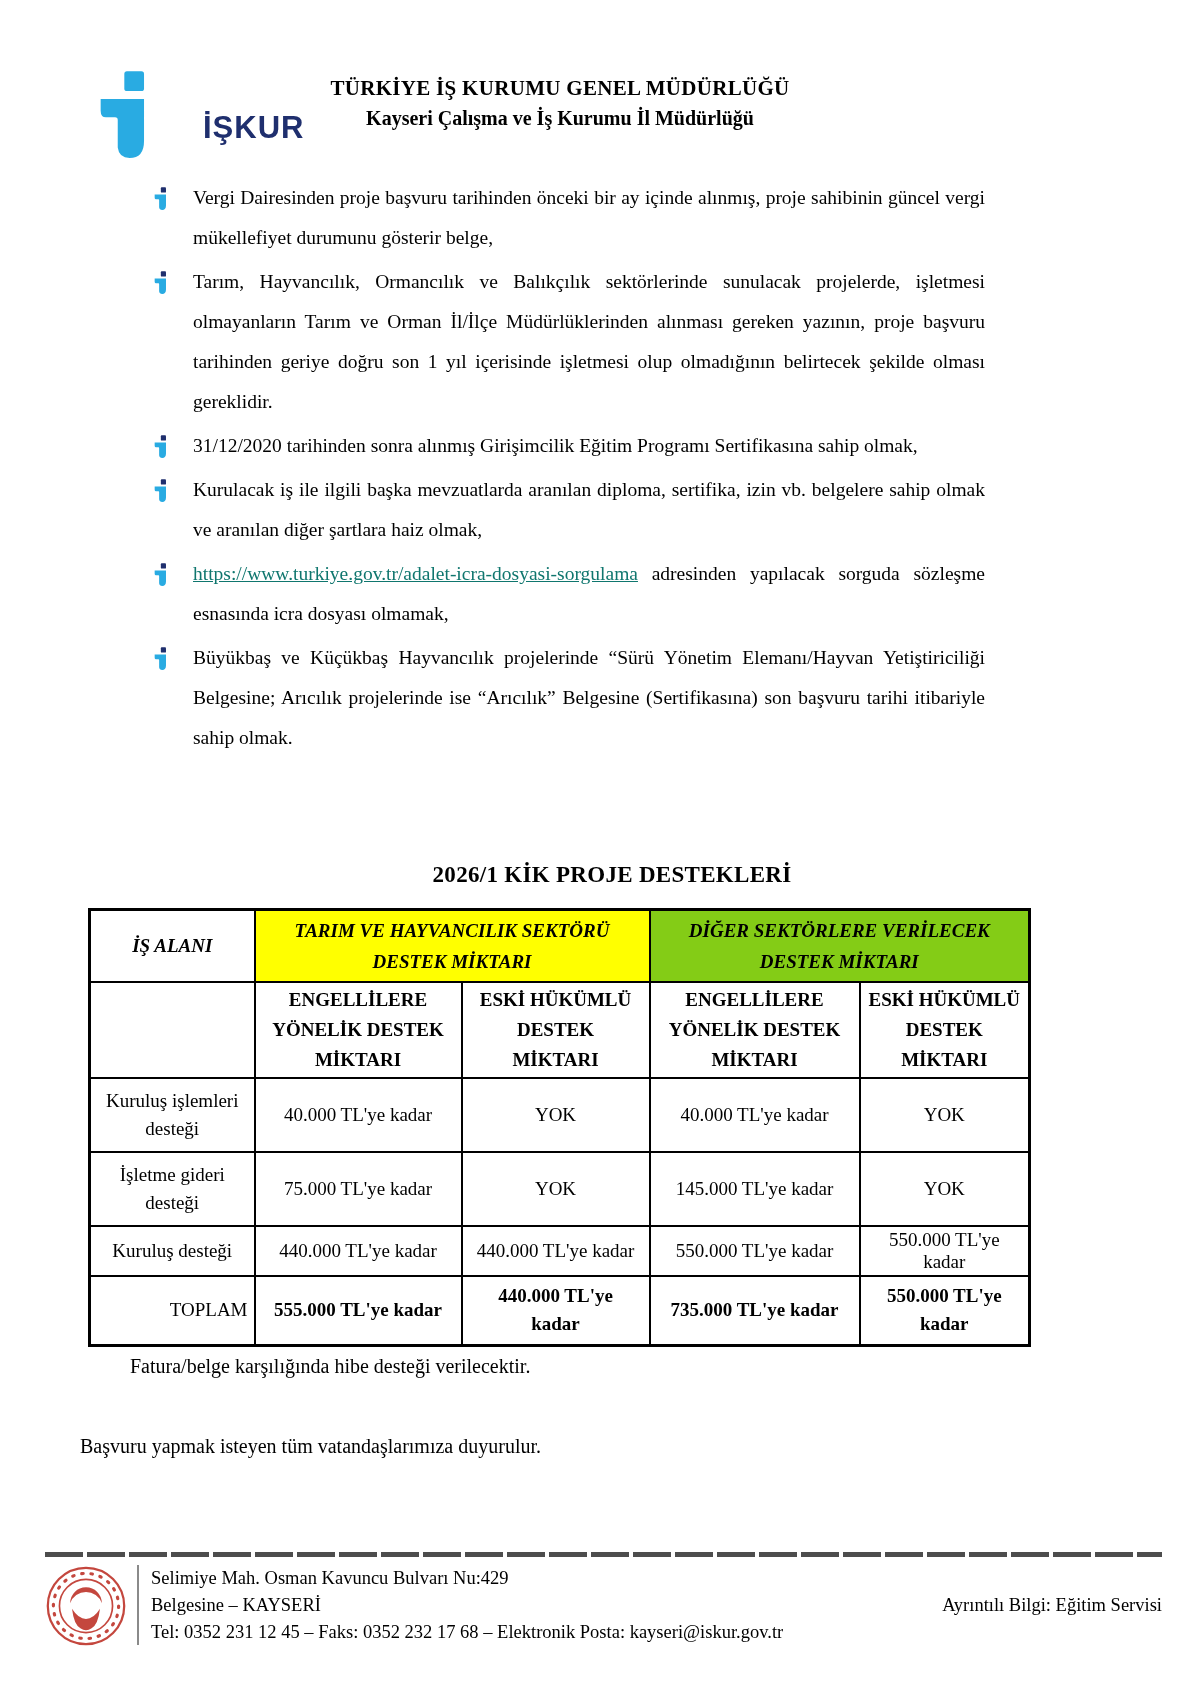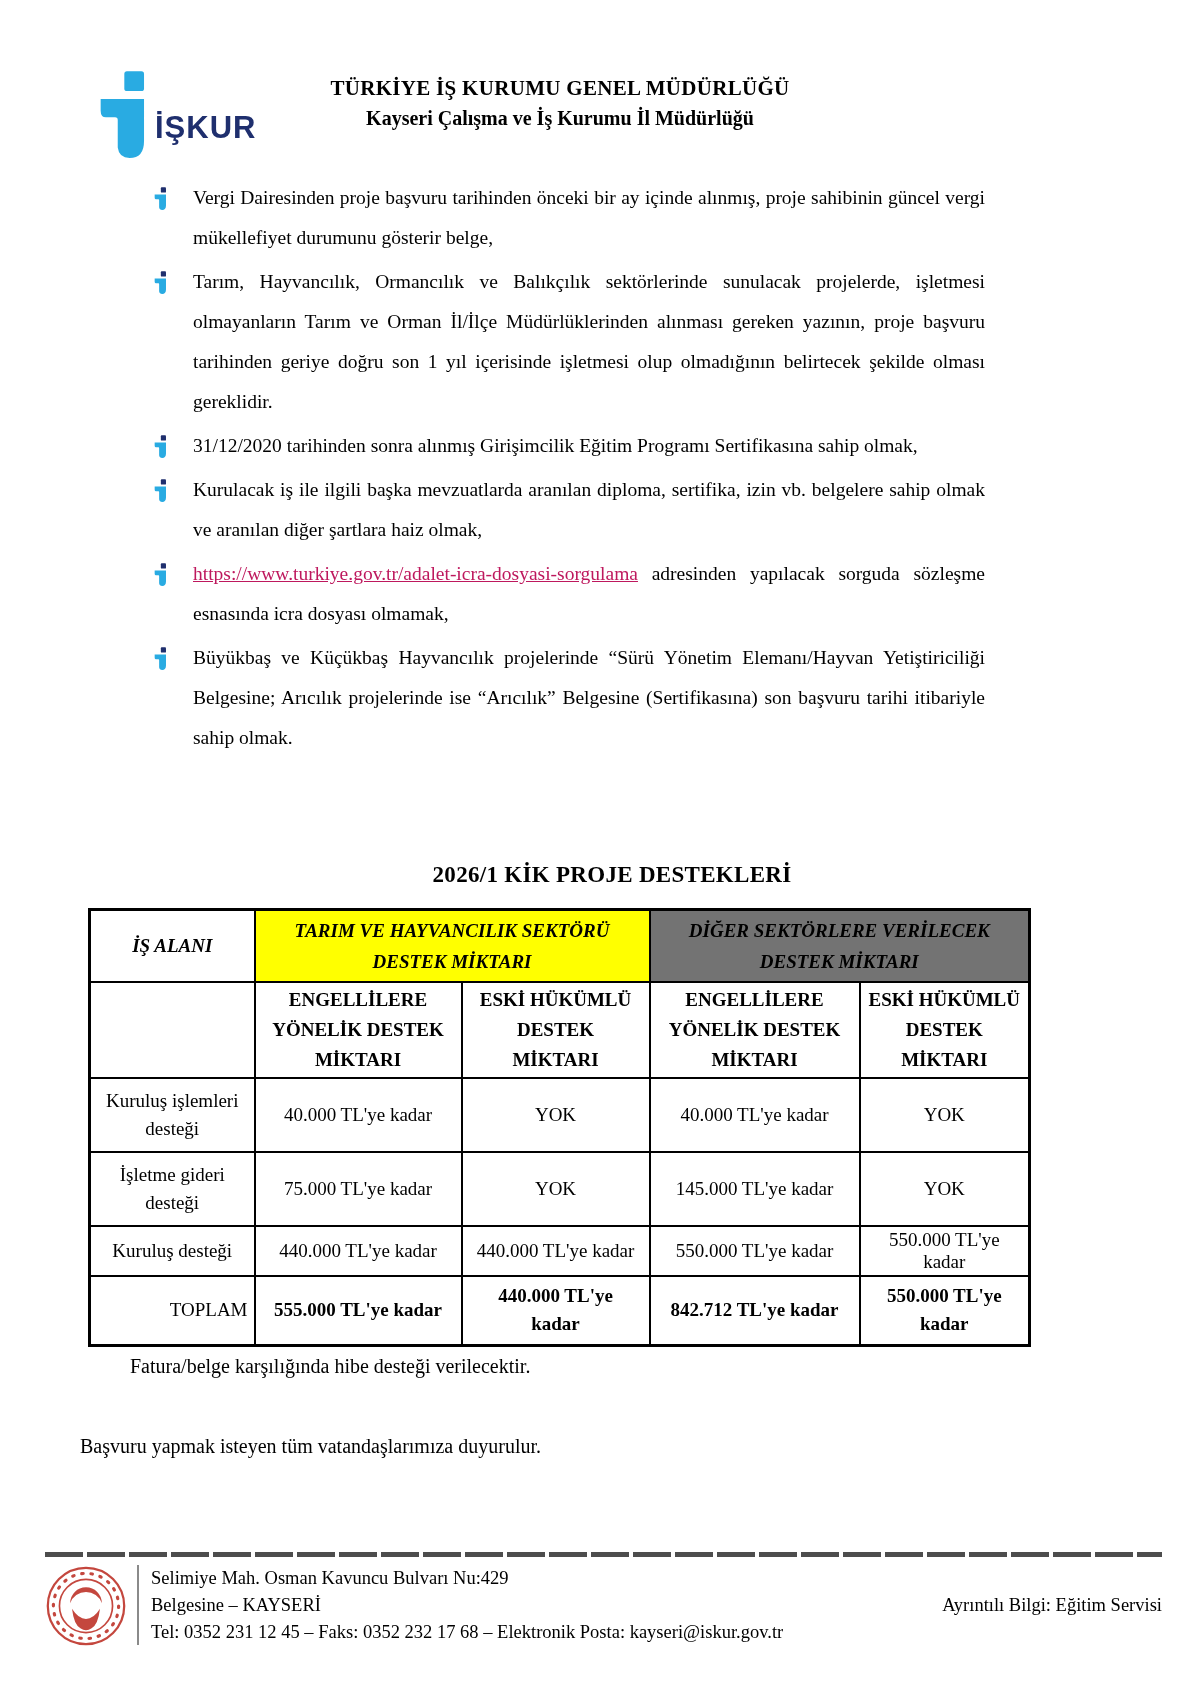--- a/index.html
+++ b/index.html
@@ -3,58 +3,58 @@
 <meta charset="utf-8">
 <style>
   html,body{margin:0;padding:0;background:#e8e8e8;}
   .page{
     width:1200px;height:1689px;position:relative;margin:0 auto;
     background:#ffffff;color:#000;overflow:hidden;
     font-family:"Liberation Serif", serif;
   }
   
   .header{position:absolute;top:66px;left:0;width:100%;height:110px;}
-  .logo{position:absolute;left:95px;top:4px;display:flex;align-items:flex-end;}
+  .logo{position:absolute;left:95px;top:4px;display:flex;align-items:flex-end;gap:48px;}
   .logo-mark{display:block;}
   .logo-word{
     font-family:"Liberation Sans", sans-serif;font-weight:bold;
     color:#1F2F6E;font-size:31px;letter-spacing:1px;margin:0 0 16px 4px;
   }
   .titles{position:absolute;left:270px;width:580px;top:10px;text-align:center;}
   .title-1{font-size:21px;font-weight:bold;letter-spacing:.3px;margin:0;}
   .title-2{font-size:20px;font-weight:bold;margin:6px 0 0 0;}
   
   .bullets{position:absolute;top:178px;left:193px;width:792px;margin:0;padding:0;list-style:none;}
   .bullets li{
     position:relative;text-align:justify;font-size:19.5px;line-height:40px;
     margin:0 0 4px 0;
   }
   .bullet-icon{position:absolute;left:-40px;top:9px;}
-  .doc-link{color:#be185d;text-decoration:underline;}
+  .doc-link{color:#0f766e;text-decoration:underline;}
   
   .table-title{
     position:absolute;top:862px;left:0;width:100%;text-align:center;
     font-size:23px;font-weight:bold;letter-spacing:.3px;margin:0;padding-left:12px;
   }
   table.support{
     position:absolute;top:908px;left:88px;width:940px;
     border-collapse:collapse;table-layout:fixed;
     border:3px solid #000;
   }
   table.support td,table.support th{
     border:2px solid #000;text-align:center;vertical-align:middle;
     padding:2px 6px;font-size:19px;overflow:hidden;
   }
   col.c1{width:165px;} col.c2{width:207px;} col.c3{width:188px;}
   col.c4{width:210px;} col.c5{width:170px;}
   tr.hdr1{height:72px;font-style:italic;} tr.hdr2{height:77px;}
   tr.r1{height:74px;} tr.r2{height:74px;} tr.r3{height:46px;} tr.r4{height:70px;}
   .corner{font-weight:bold;background:#fff;}
   .grp-yellow{background:#FFFF00;font-weight:bold;font-size:19.5px;line-height:31px;}
-  .grp-blue{background:#737373;font-weight:bold;font-size:19.5px;line-height:31px;}
+  .grp-blue{background:#84cc16;font-weight:bold;font-size:19.5px;line-height:31px;}
   .subhdr{font-weight:bold;font-size:18.5px;line-height:30px;background:#fff;}
   .subhdr span,.grp span,.cell-lines span{display:block;}
   tr.r4 td{font-weight:bold;}
   tr.r4 td.row-label{font-weight:normal;text-align:right;}
   .cell-lines{line-height:28px;}
   
   .table-note{position:absolute;top:1355px;left:130px;font-size:20px;margin:0;}
   .announcement{position:absolute;top:1435px;left:80px;font-size:20px;margin:0;}
   
   .footer{position:absolute;left:45px;right:38px;bottom:42px;}
@@ -202,21 +202,21 @@
       <td>550.000 TL'ye kadar</td>
       <td>550.000 TL'ye kadar</td>
     </tr>
     <tr class="r4">
       <td class="row-label">TOPLAM</td>
       <td>555.000 TL'ye kadar</td>
       <td class="cell-lines">
         <span>440.000 TL'ye</span>
         <span>kadar</span>
       </td>
-      <td>842.712 TL'ye kadar</td>
+      <td>735.000 TL'ye kadar</td>
       <td class="cell-lines">
         <span>550.000 TL'ye</span>
         <span>kadar</span>
       </td>
     </tr>
   </tbody>
     </table>
 
   <p class="table-note">Fatura/belge karşılığında hibe desteği verilecektir.</p>
   <p class="announcement">Başvuru yapmak isteyen tüm vatandaşlarımıza duyurulur.</p>

